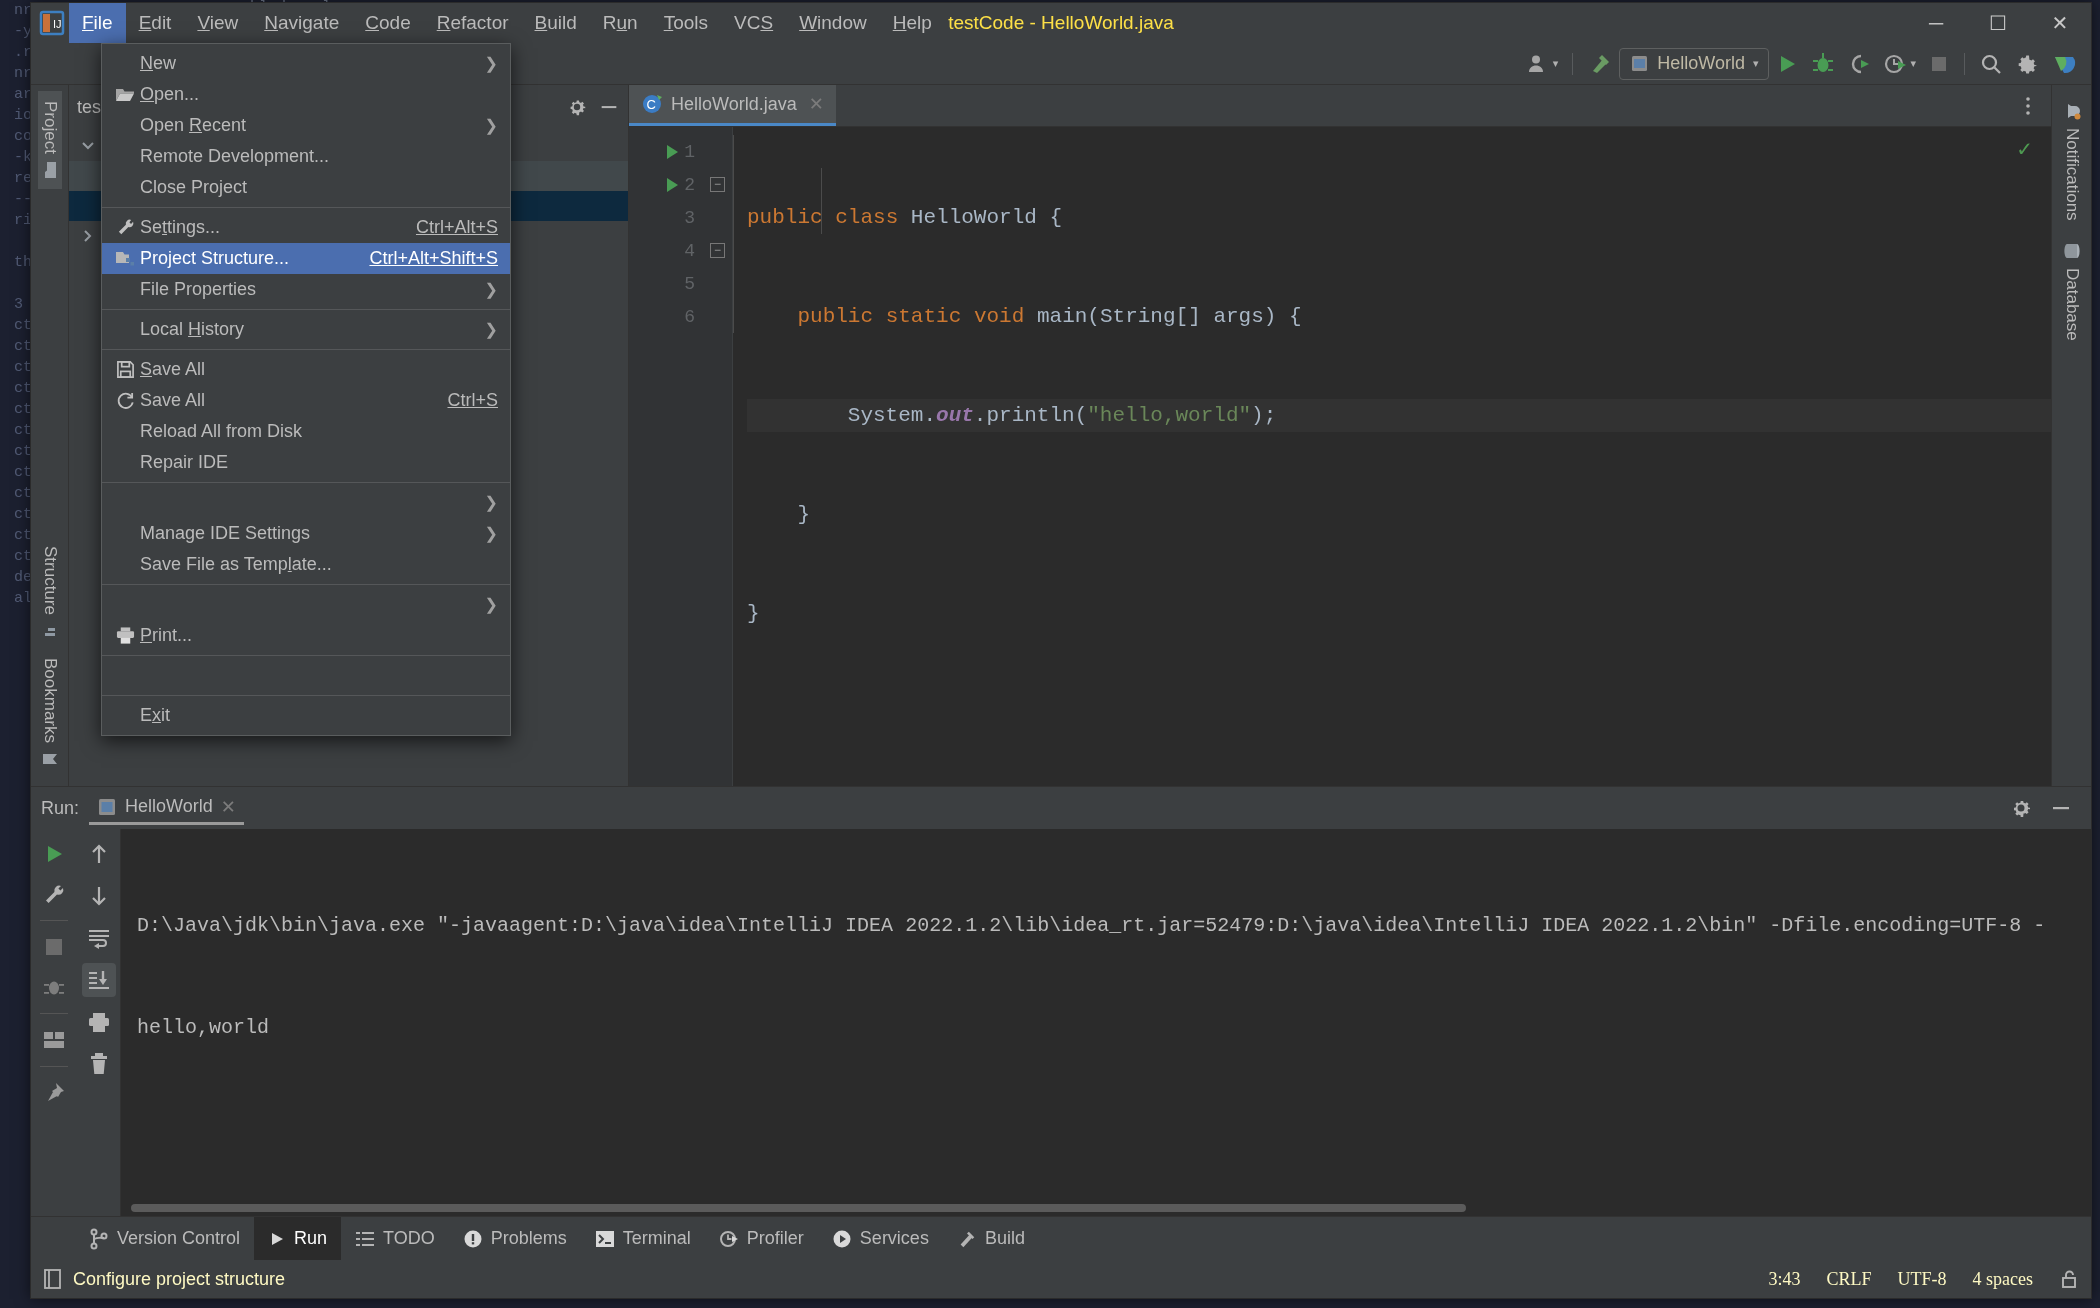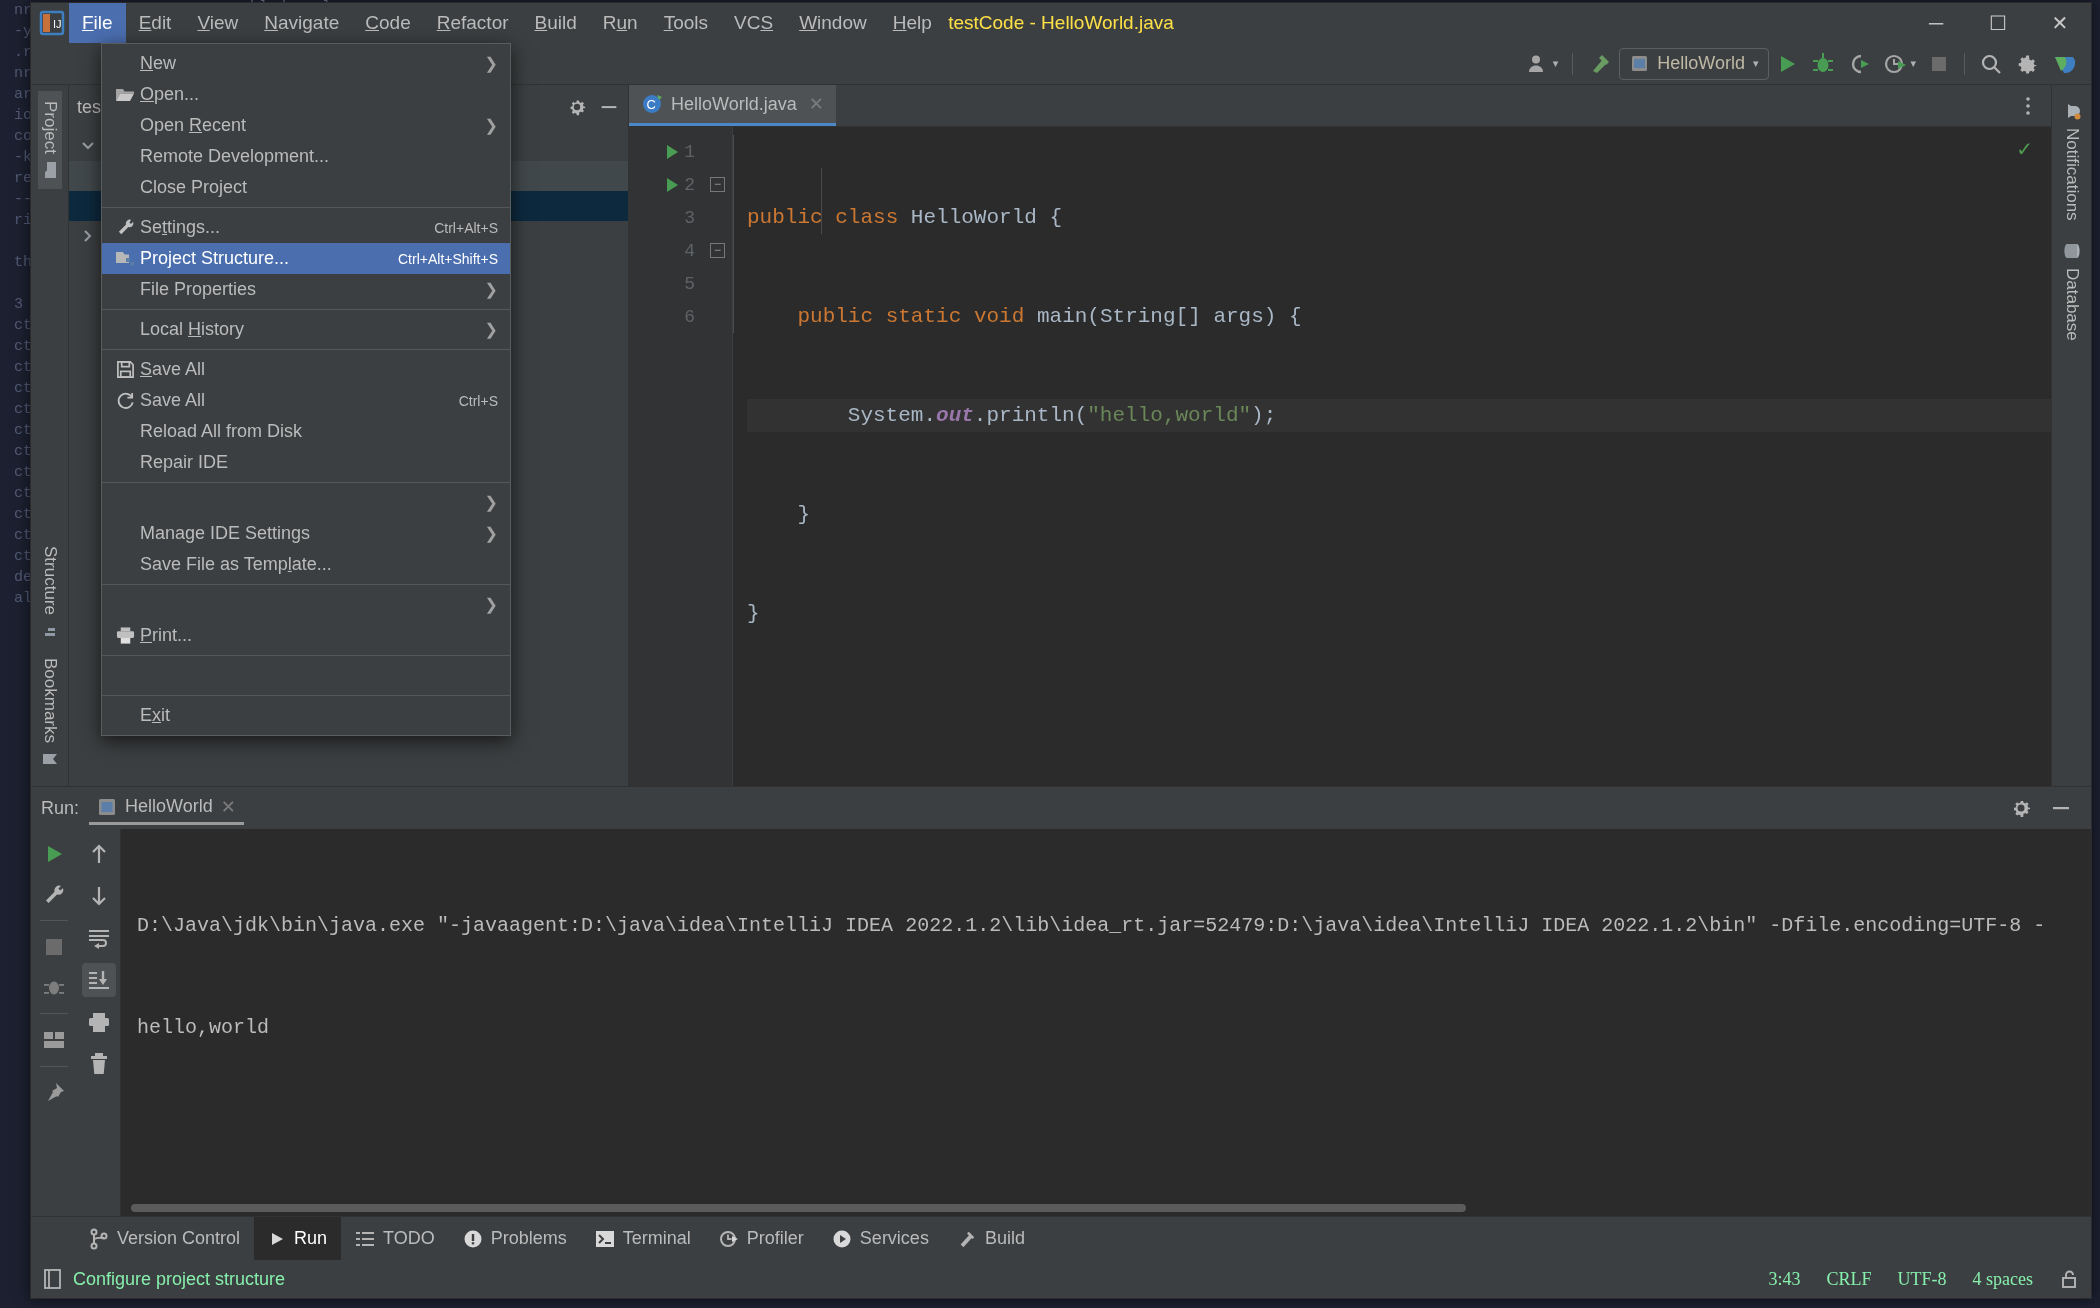--- a/index.html
+++ b/index.html
@@ -280,21 +280,21 @@
   .btab {
     display: flex; align-items: center; gap: 8px;
     padding: 0 14px; color: #bbbbbb; font-size: 18px; white-space: nowrap;
   }
   .btab.active { background: #2b2b2b; color: #ffffff; }
 
   
   .statusbar {
     height: 38px; min-height: 38px; background: #3c3f41;
     display: flex; align-items: center; padding: 0 12px; gap: 10px;
-    color: #86efac; font-size: 18px;
+    color: #fef9c3; font-size: 18px;
   }
   .status-left { display: flex; align-items: center; gap: 10px; }
   .status-right { margin-left: auto; display: flex; align-items: center; gap: 26px; font-family: Liberation Serif, serif; }
 
   
   .menu-popup {
     position: absolute;
     left: 70px; top: 40px;
     width: 410px;
     background: #3c3f41;
@@ -307,21 +307,21 @@
     height: 31px;
     display: flex; align-items: center;
     padding: 0 12px 0 8px;
     color: #bbbbbb; font-size: 18px;
     position: relative;
   }
   .mi.sel { background: #4b6eaf; color: #ffffff; }
   .mi-icon { width: 30px; min-width: 30px; display:flex; align-items:center; justify-content:center; }
   .mi-label { flex: 1; white-space: nowrap; }
   .mi-label u { text-decoration: underline; }
-  .mi-acc { color: #bbbbbb; font-size: 14px; margin-left: 18px; white-space: nowrap; }
+  .mi-acc { color: #bbbbbb; font-size: 18px; margin-left: 18px; white-space: nowrap; text-decoration: underline; }
   .mi.sel .mi-acc { color: #ffffff; }
   .mi-arrow { color: #a0a0a0; font-size: 16px; margin-left: 12px; }
   .mi-sep { height: 1px; background: #555759; margin: 4px 0; }
 
   svg { display: block; }
 </style>
 </head>
 <body>
 
 <div class="app">

